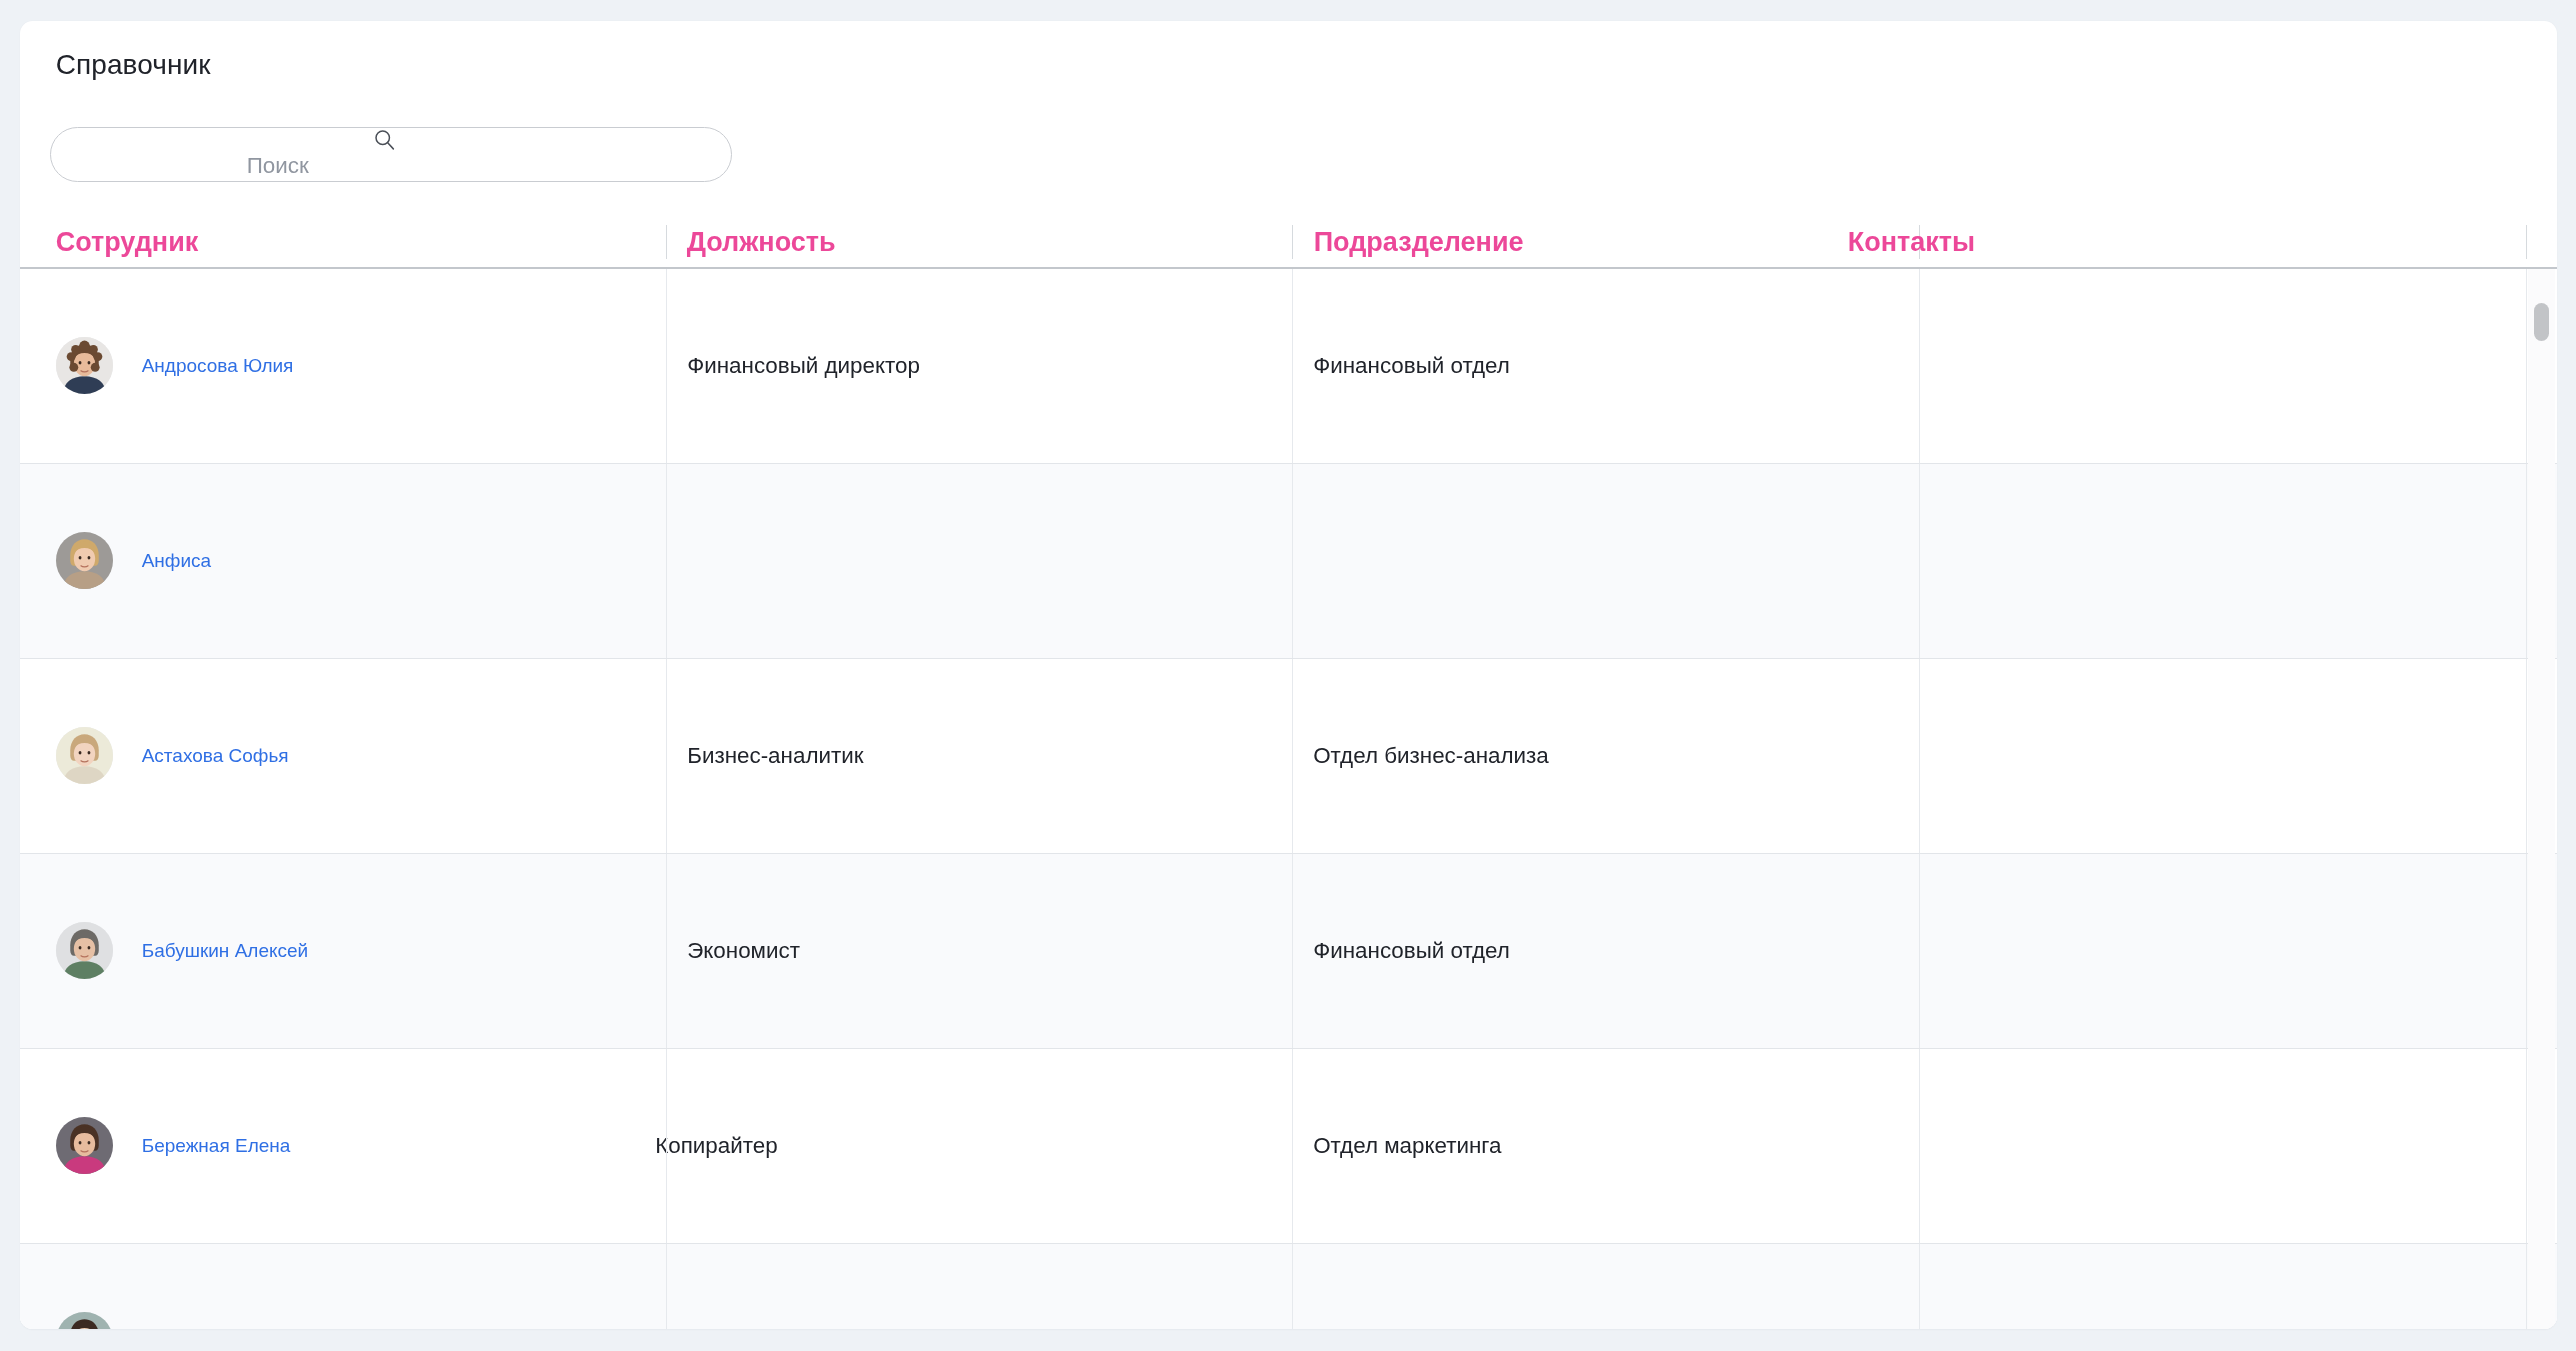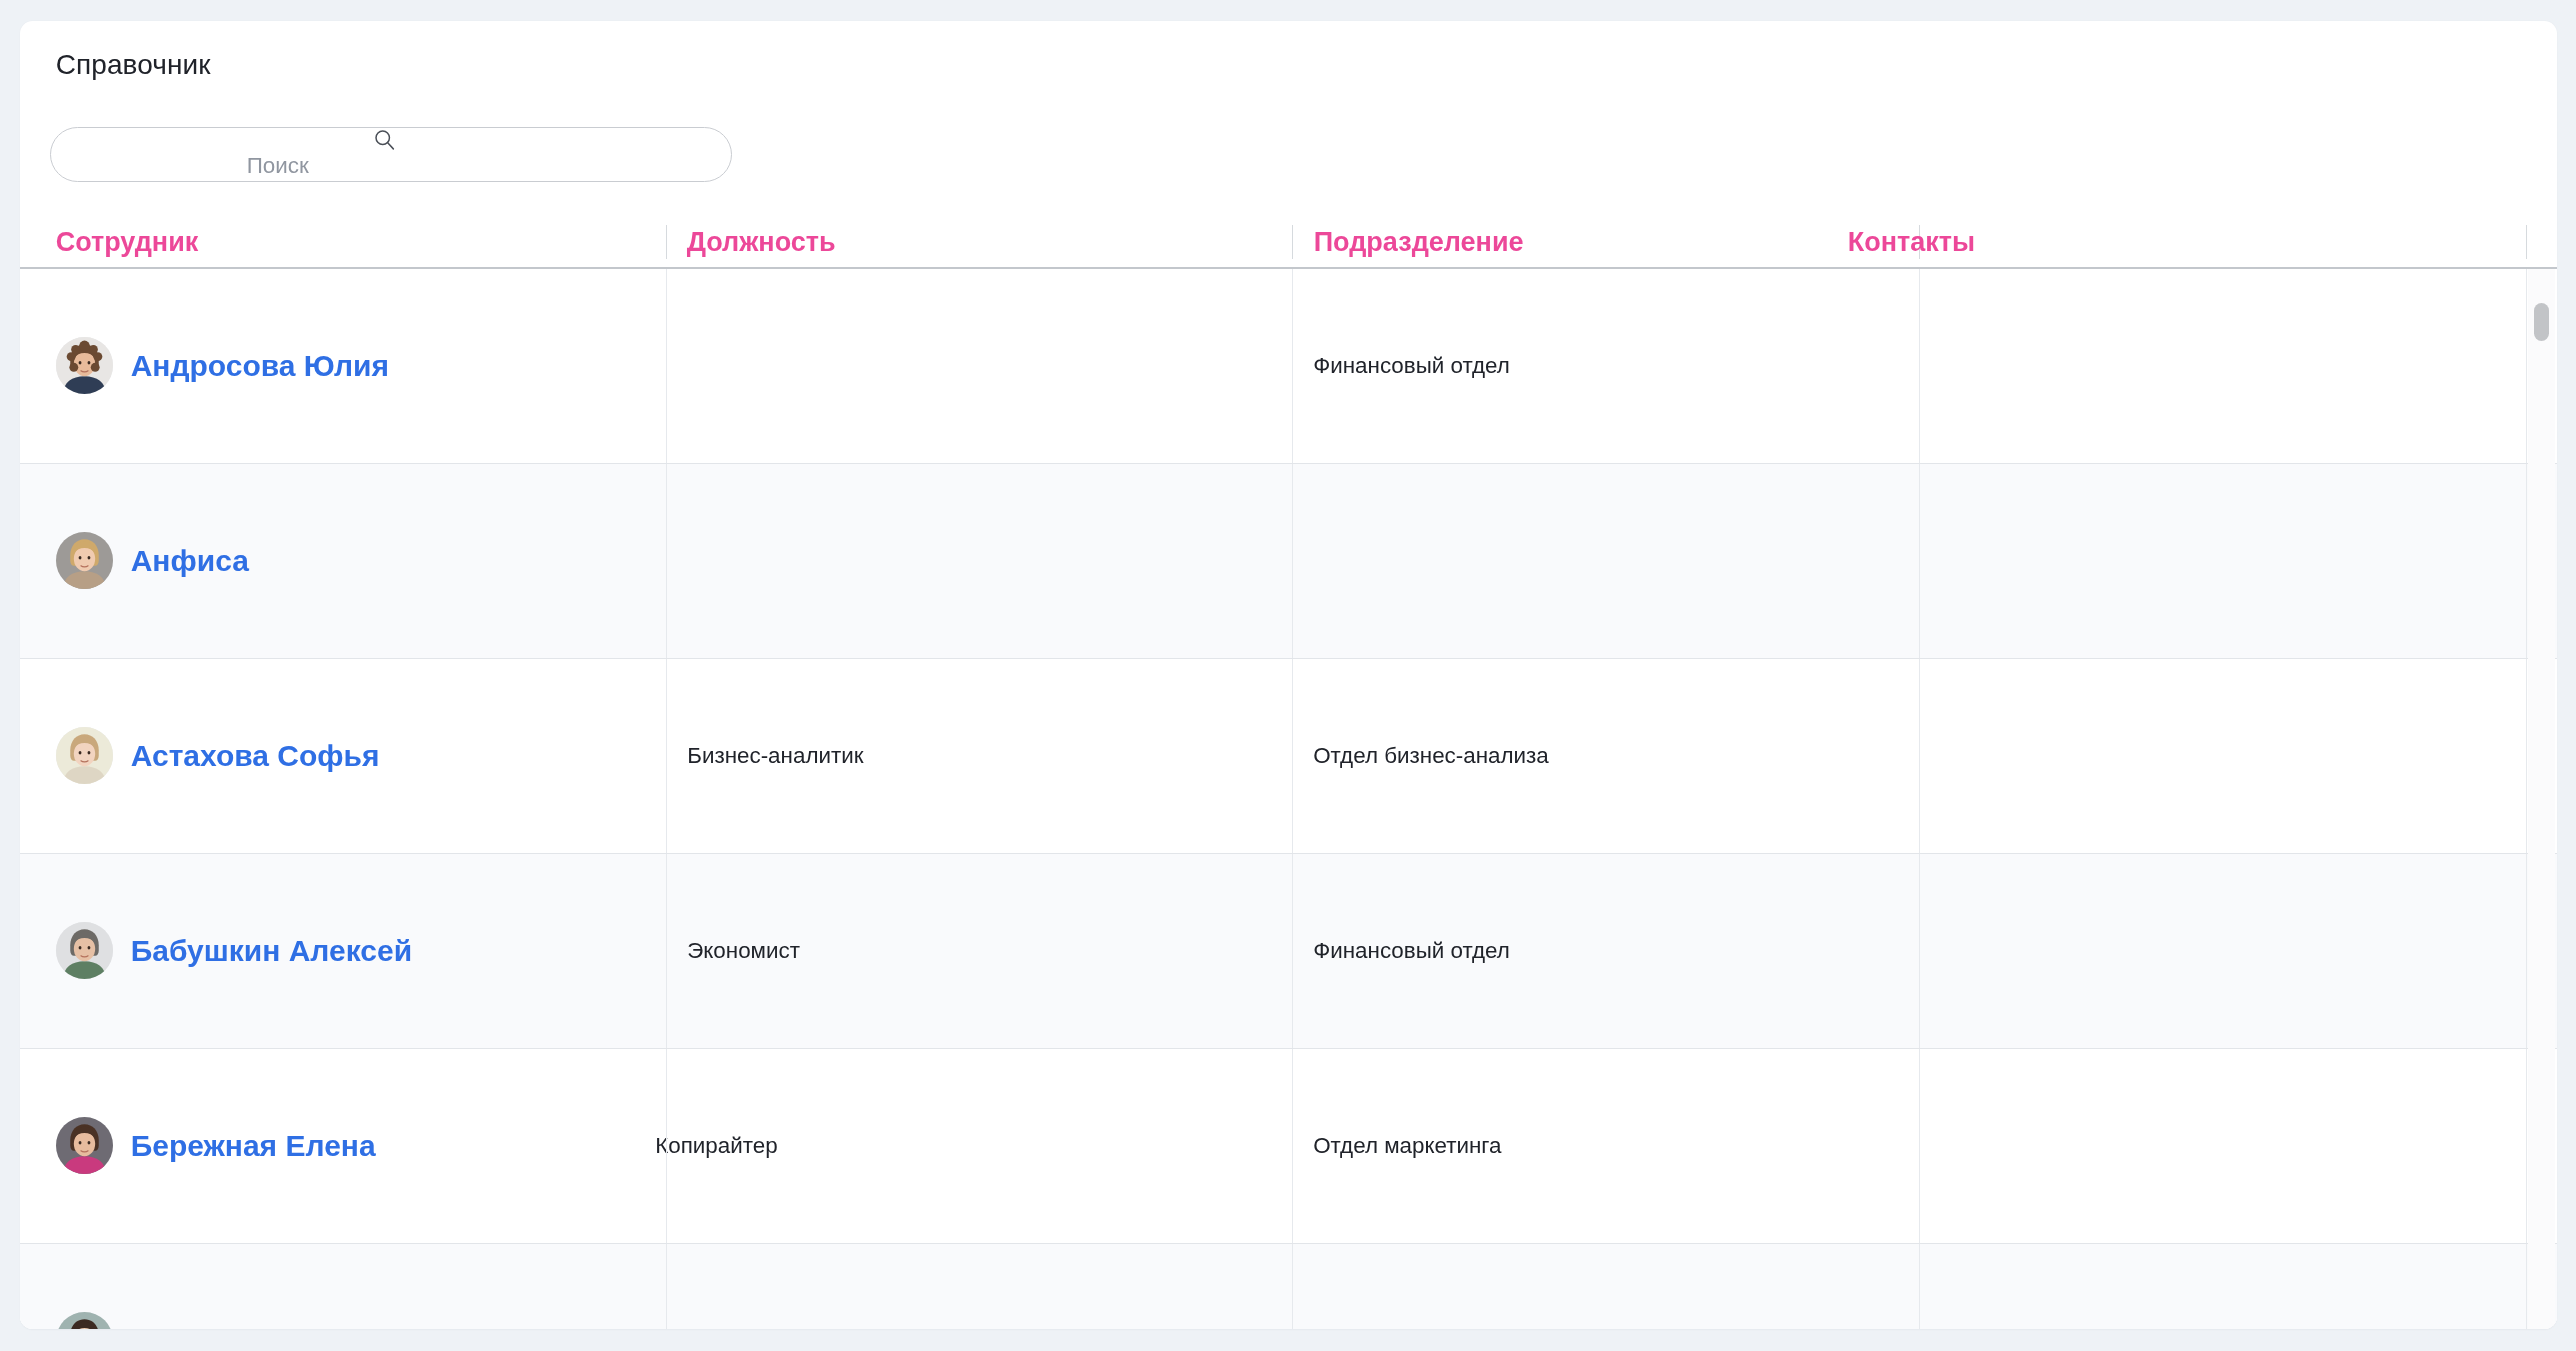--- a/index.html
+++ b/index.html
@@ -154,27 +154,26 @@
     width: 57px;
     height: 57px;
     flex: 0 0 57px;
     border-radius: 50%;
     overflow: hidden;
     position: relative;
     background: #e7e9ec;
   }
   .avatar svg { display: block; width: 57px; height: 57px; }
   .emp-name {
-    margin-left: 18px;
-    font-size: 30px;
+    margin-left: 29px;
+    font-size: 19px;
     line-height: 29px;
     color: #2f6fe4;
     white-space: nowrap;
     cursor: pointer;
-    font-weight: bold;
   }
 
   
   .scroll-track {
     position: absolute;
     right: 1.8px;
     top: 248px;
     width: 27px;
     height: 1060px;
     background: #fbfbfc;
@@ -241,20 +240,23 @@
                     <circle cx="20" cy="34" r="5"></circle>
                     <circle cx="44" cy="34" r="5"></circle>
                     <circle cx="22" cy="14" r="5"></circle>
                     <circle cx="42" cy="14" r="5"></circle>
                     <circle cx="32" cy="10" r="6"></circle>
                   </g>
                 </svg>
               </div>
               <a class="emp-name">Андросова Юлия</a>
             </div>
+            <div class="cell" style="left: 646px; width: 626px; padding-left: 21.5px;">
+              <span class="cell-text">Финансовый директор</span>
+            </div>
             <div class="vline-row" style="left: 646px;"></div>
             <div class="cell" style="left: 1272px; width: 626px; padding-left: 21.5px;">
               <span class="cell-text">Финансовый отдел</span>
             </div>
             <div class="vline-row" style="left: 1272px;"></div>
             <div class="cell" style="left: 1899px; width: 627px; padding-left: 21.5px;">
               <span class="cell-text"></span>
             </div>
             <div class="vline-row" style="left: 1899px;"></div>
             <div class="vline-row" style="left: 2506px;"></div>

